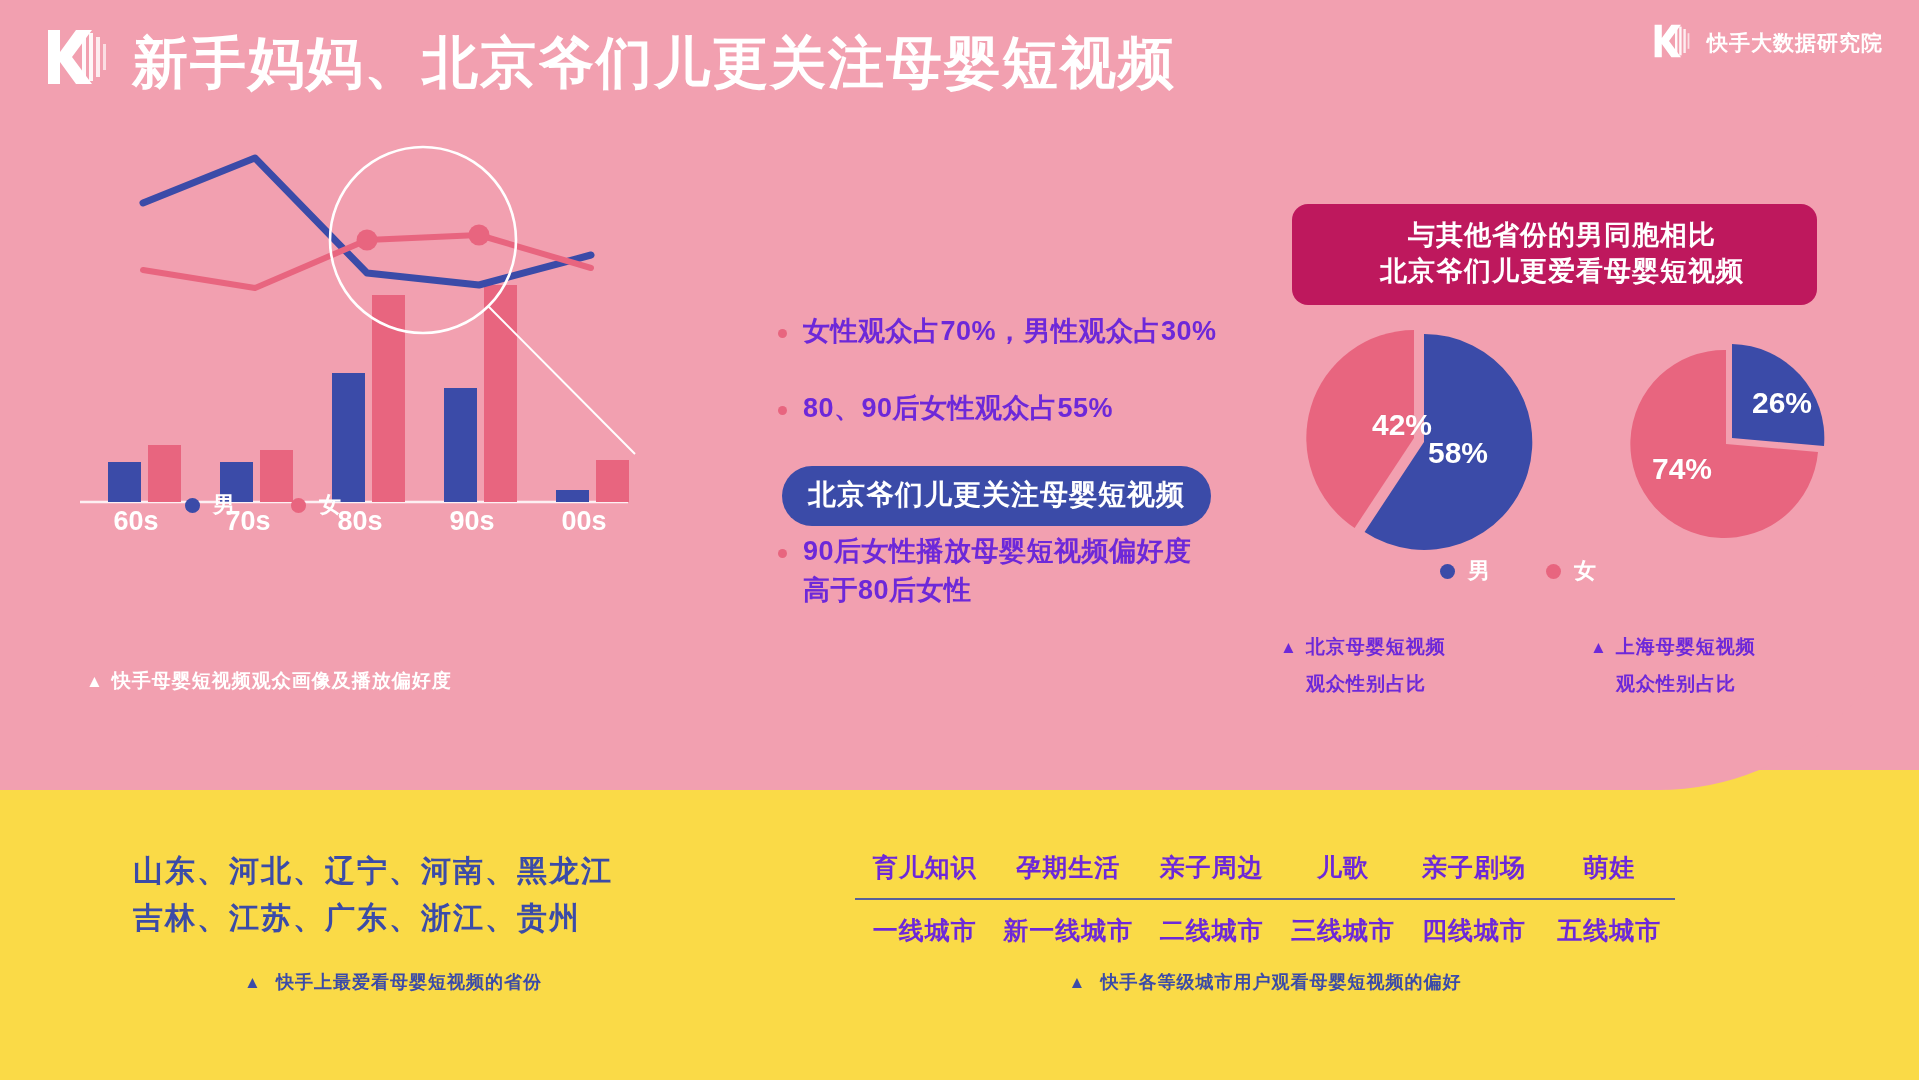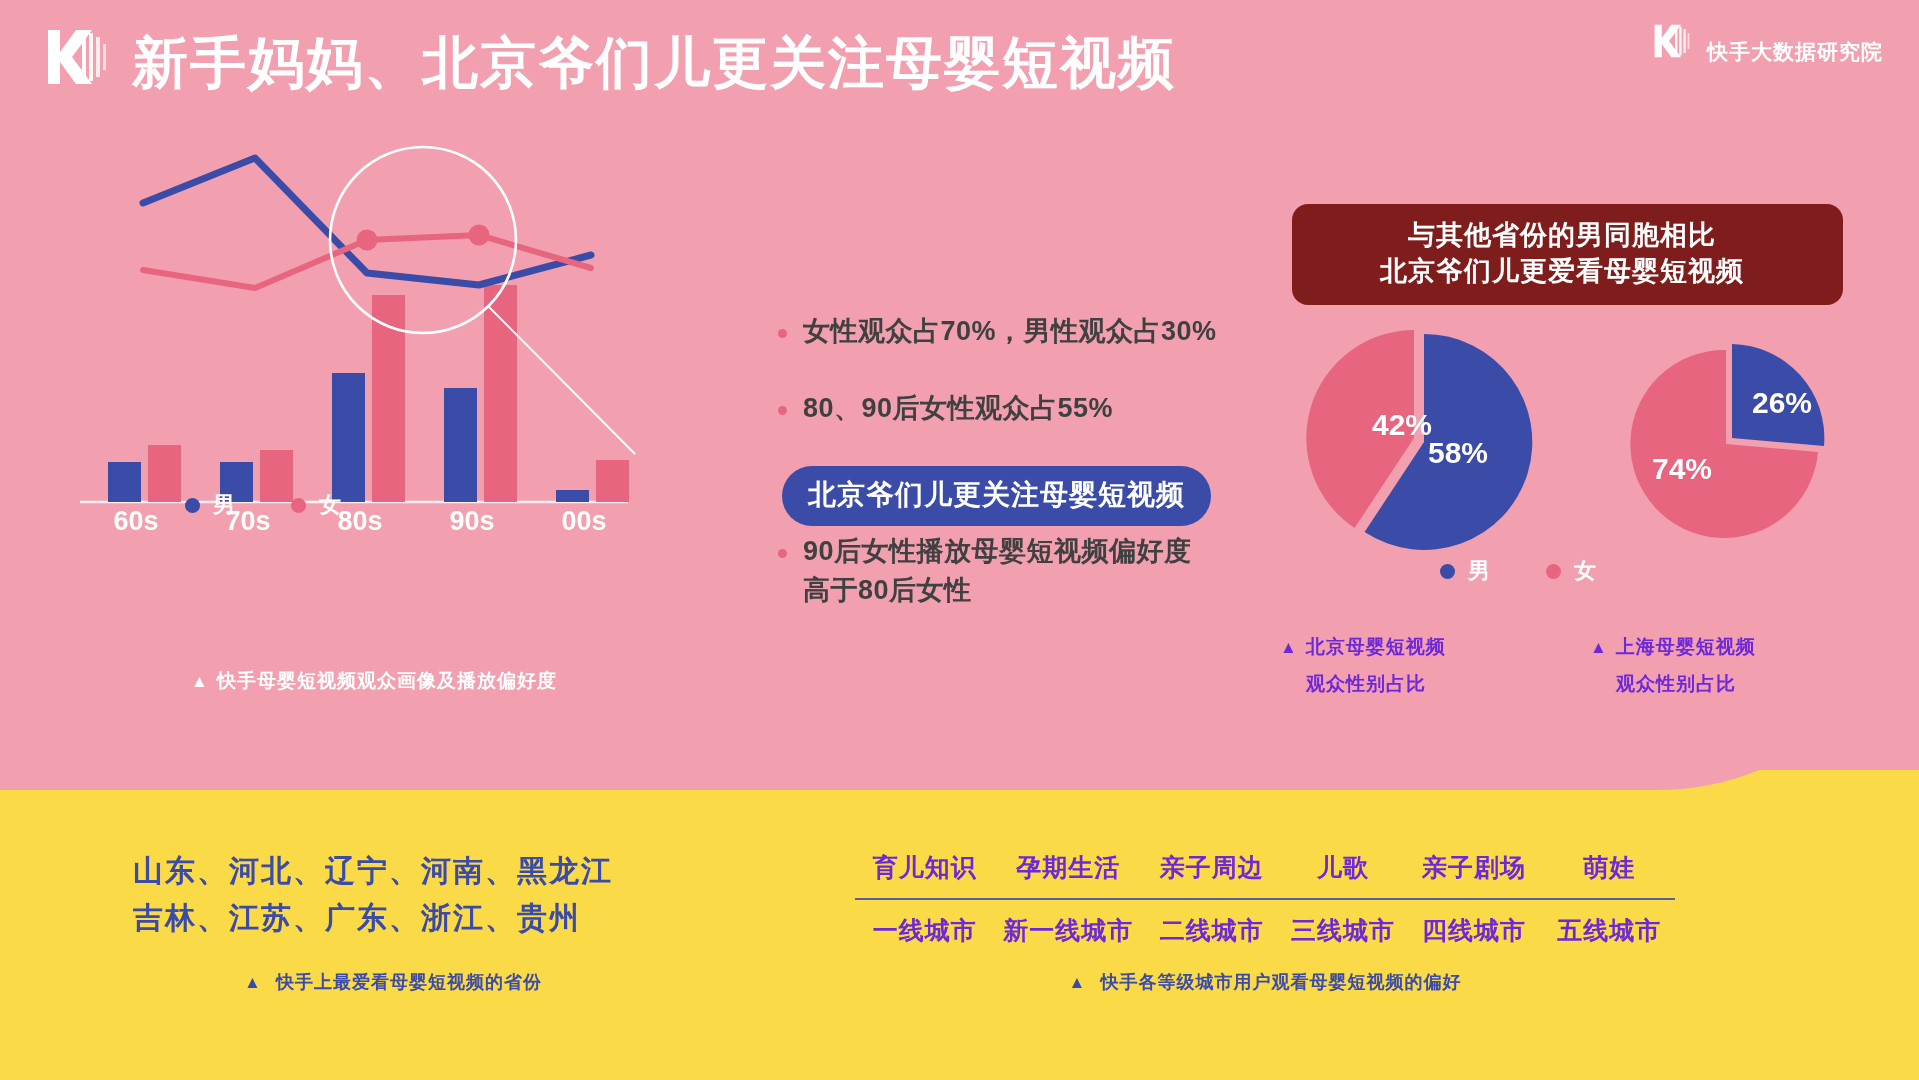--- a/index.html
+++ b/index.html
@@ -29,21 +29,21 @@
   
   #header{position:absolute;left:0;top:0;width:1919px;height:120px;z-index:5;}
   .logo-mark{display:inline-block;vertical-align:middle;}
   #brand-logo{position:absolute;left:42px;top:22px;}
   #page-title{
     position:absolute;left:132px;top:26px;
     color:#ffffff;font-size:56px;font-weight:bold;letter-spacing:2px;
     white-space:nowrap;
   }
   #corp-logo-wrap{
-    position:absolute;right:36px;top:20px;display:flex;align-items:flex-end;gap:14px;
+    position:absolute;right:36px;top:20px;display:flex;align-items:center;gap:14px;
   }
   #corp-logo-text{color:#fff;font-size:21px;font-weight:bold;letter-spacing:1px;}
 
   
   #combo-chart{position:absolute;left:70px;top:140px;width:600px;height:560px;z-index:5;}
   #combo-svg{position:absolute;left:0;top:0;}
   #chart-legend{position:absolute;left:115px;top:350px;display:flex;gap:56px;align-items:center;}
   .legend-item{display:flex;align-items:center;gap:13px;}
   .legend-dot{width:15px;height:15px;border-radius:50%;display:inline-block;}
   .legend-dot.male{background:#3b4ba8;}
@@ -51,45 +51,45 @@
   .legend-label{color:#ffffff;font-size:22px;font-weight:bold;}
   #x-axis-labels{
     position:absolute;left:10px;top:366px;width:560px;
     display:flex;
   }
   .x-tick{
     color:#ffffff;font-size:27px;font-weight:bold;text-align:center;
     width:20%;
   }
   #chart-caption{
-    position:absolute;left:4px;top:528px;width:600px;text-align:center;
+    position:absolute;left:16px;top:528px;width:600px;text-align:left;
     color:#ffffff;font-size:19px;font-weight:bold;letter-spacing:1px;
   }
   .tri{display:inline-block;margin-right:8px;font-size:17px;}
 
   
   #bullets{position:absolute;left:778px;top:312px;width:470px;z-index:5;}
   .bullet{display:flex;align-items:flex-start;gap:16px;margin-bottom:38px;}
   .bullet-dot{
     width:9px;height:9px;border-radius:50%;background:#e8657f;flex:none;margin-top:17px;
   }
-  .bullet-text{color:#404040;font-size:27px;font-weight:bold;line-height:1.45;letter-spacing:.5px;}
+  .bullet-text{color:#6d28d9;font-size:27px;font-weight:bold;line-height:1.45;letter-spacing:.5px;}
   #badge-new-mom{
     position:absolute;left:782px;top:466px;z-index:6;
     background:#3b4ba8;color:#ffffff;
     border-radius:30px;padding:10px 26px 12px 26px;
     font-size:28px;font-weight:bold;letter-spacing:1px;white-space:nowrap;
   }
   #bullet-3{position:absolute;left:778px;top:532px;width:500px;z-index:5;}
 
   
   #badge-beijing{
     position:absolute;left:1292px;top:204px;width:500px;z-index:6;
-    background:#7f1d1d;color:#ffffff;border-radius:16px;
-    padding:13px 31px 16px 20px;text-align:center;
+    background:#be185d;color:#ffffff;border-radius:16px;
+    padding:13px 5px 16px 20px;text-align:center;
     font-size:27px;font-weight:bold;line-height:1.34;letter-spacing:1px;
   }
   #pies{position:absolute;left:1280px;top:320px;width:620px;height:240px;z-index:5;}
   .pie-slot{position:absolute;top:0;width:240px;height:240px;}
   #pie-beijing-slot{left:20px;}
   #pie-shanghai-slot{left:330px;}
   .pie-label{
     position:absolute;color:#ffffff;font-size:30px;font-weight:bold;
     text-shadow:0 0 2px rgba(0,0,0,.05);
   }

